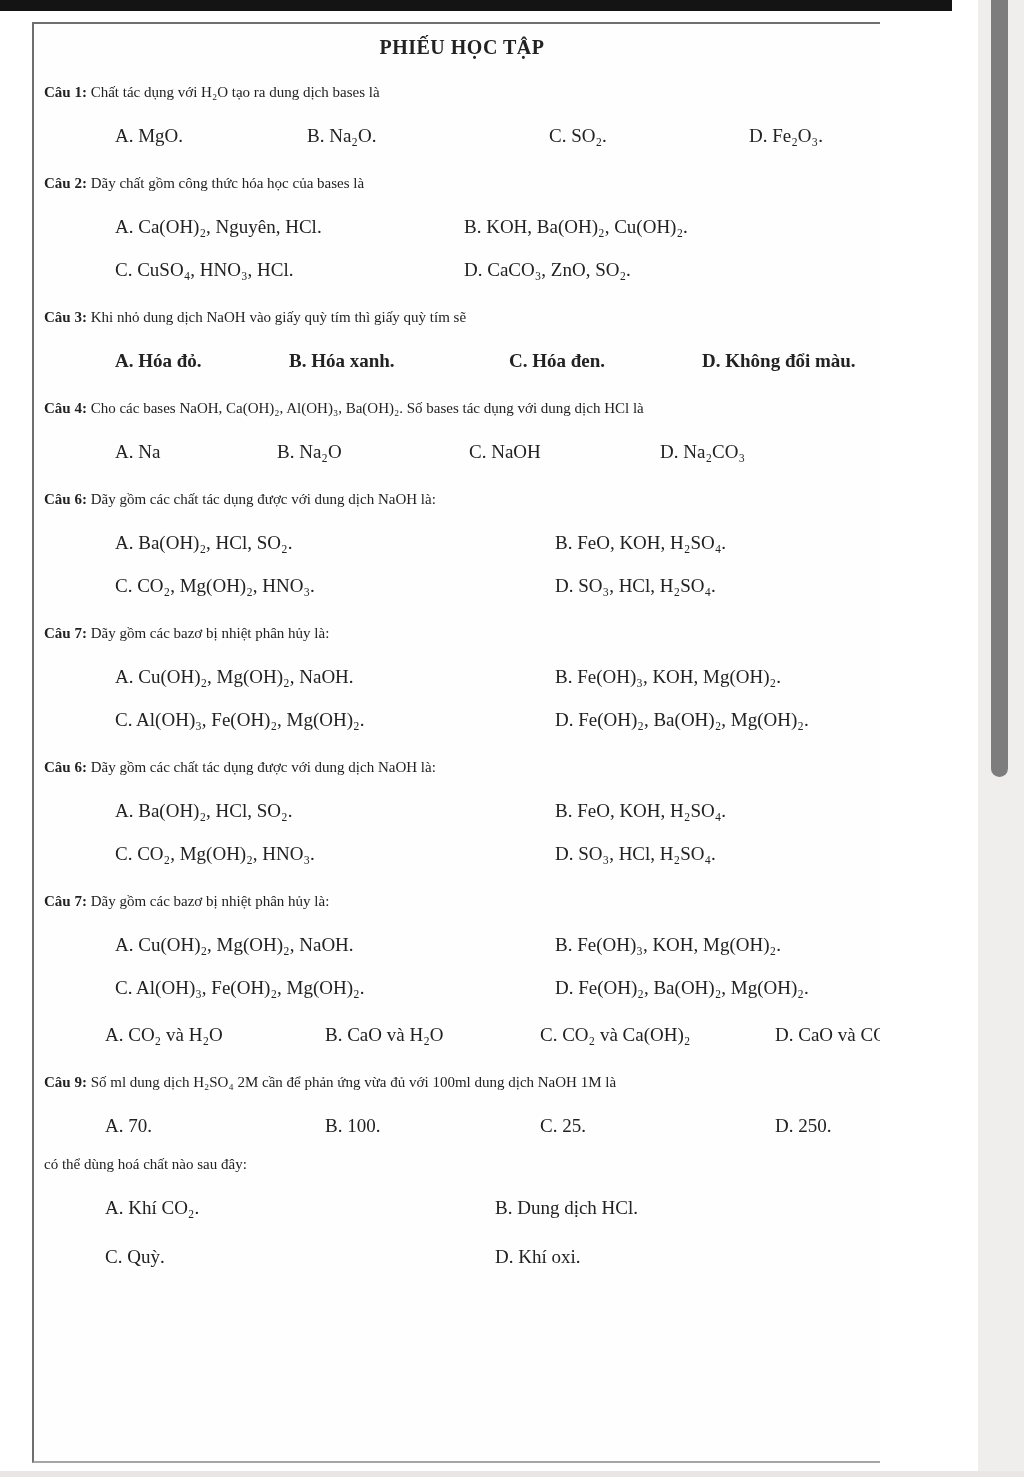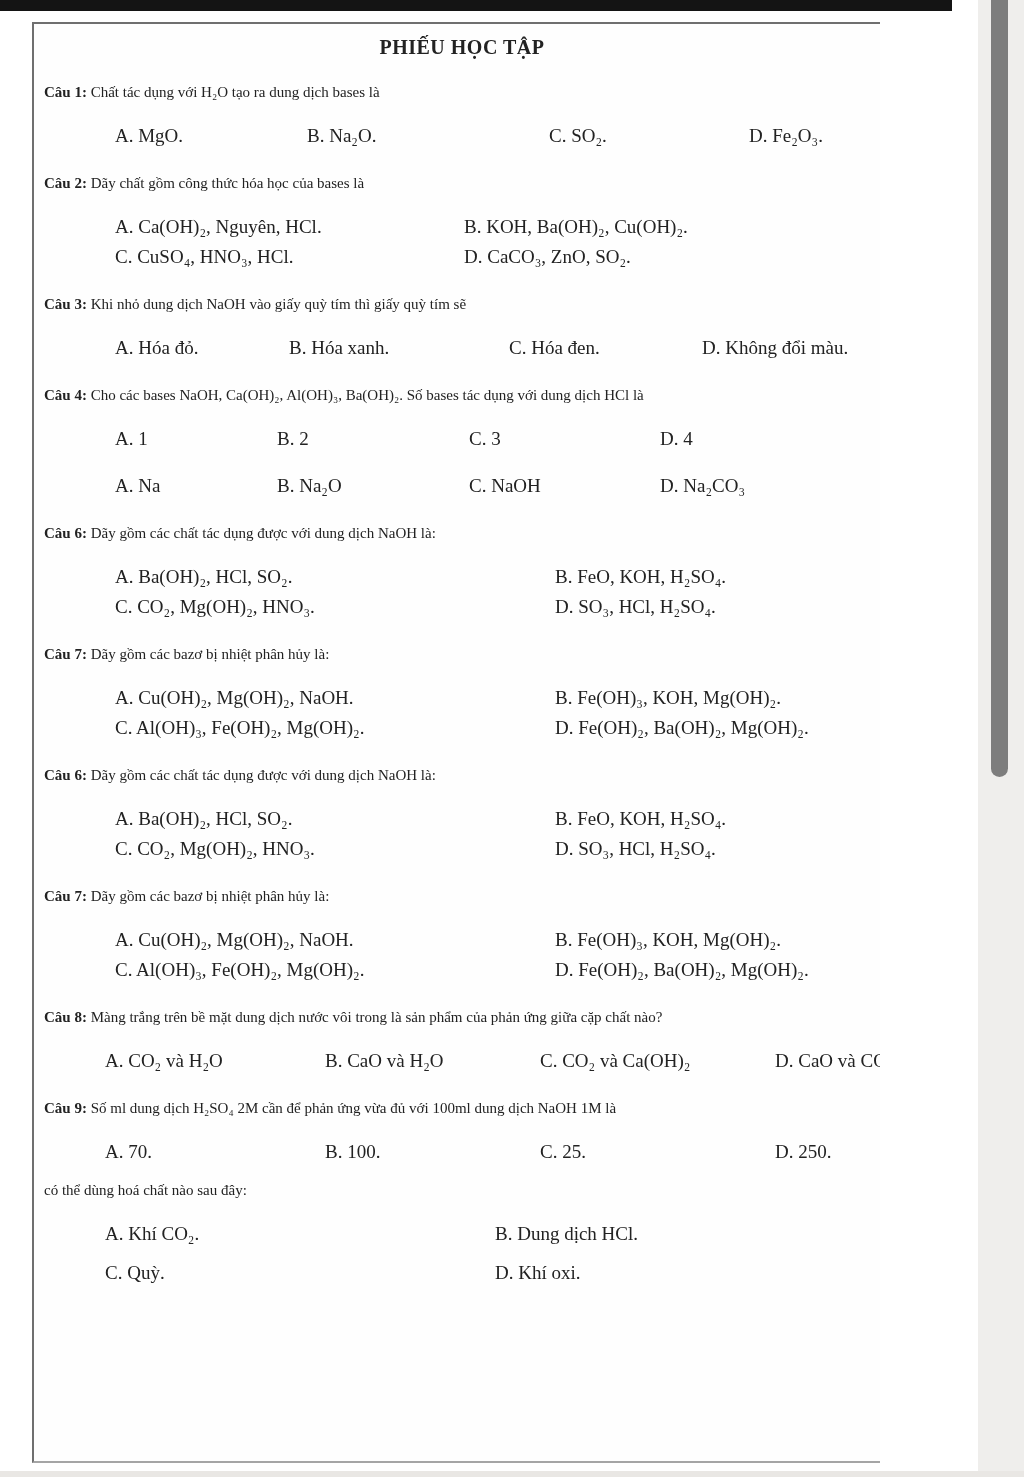--- a/index.html
+++ b/index.html
@@ -53,36 +53,37 @@
   .question { margin: 0; }
   .stem {
     margin: 0 0 14px 0;
     font-size: 15px; line-height: 30px;
     white-space: nowrap; overflow: hidden;
   }
   .stem2 { margin-top: -9px; }
   .qlabel { font-weight: bold; }
   .options {
     display: grid;
+    row-gap: 13px;
     padding-left: 71px;
     margin: 0 0 17px 0;
     font-size: 19px; line-height: 30px;
   }
   .option { white-space: nowrap; overflow: hidden; }
   
   .cols-a  { grid-template-columns: 192px 242px 200px 1fr; }
-  .cols-b  { grid-template-columns: 174px 220px 193px 1fr; }
+  .cols-b  { grid-template-columns: 174px 220px 193px 1fr; font-weight: bold; }
   .cols-c  { grid-template-columns: 162px 192px 191px 1fr; }
   .cols-d  { grid-template-columns: 220px 215px 235px 1fr; }
   
   .cols-2a { grid-template-columns: 349px 1fr; }
   .cols-2b { grid-template-columns: 440px 1fr; }
   .cols-2c { grid-template-columns: 390px 1fr; }
   .pad-sm  { padding-left: 61px; }
-  .gap-lg  { row-gap: 9px; }
+  .gap-lg  { row-gap: 19px; }
 </style>
 </head>
 <body>
 
 <div class="topbar"></div>
 <div class="right-strip"></div>
 <div class="bottom-strip"></div>
 <div class="scrollbar-thumb"></div>
 
 <div class="sheet">
@@ -117,26 +118,20 @@
           <span class="option">A. Hóa đỏ.</span>
           <span class="option">B. Hóa xanh.</span>
           <span class="option">C. Hóa đen.</span>
           <span class="option">D. Không đổi màu.</span>
         </div>
   </div>
 
   <div class="question">
     <p class="stem"><span class="qlabel">Câu 4:</span><span class="qtext"> Cho các bases NaOH, Ca(OH)₂, Al(OH)₃, Ba(OH)₂. Số bases tác dụng với dung dịch HCl là</span></p>
 
-    <div class="options cols-c">
-          <span class="option">A. 1</span>
-          <span class="option">B. 2</span>
-          <span class="option">C. 3</span>
-          <span class="option">D. 4</span>
-        </div>
   </div>
 
   <div class="question">
 
     <div class="options cols-c">
           <span class="option">A. Na</span>
           <span class="option">B. Na₂O</span>
           <span class="option">C. NaOH</span>
           <span class="option">D. Na₂CO₃</span>
         </div>
@@ -180,21 +175,20 @@
 
     <div class="options cols-2b">
           <span class="option">A. Cu(OH)₂, Mg(OH)₂, NaOH.</span>
           <span class="option">B. Fe(OH)₃, KOH,  Mg(OH)₂.</span>
           <span class="option">C. Al(OH)₃, Fe(OH)₂, Mg(OH)₂.</span>
           <span class="option">D. Fe(OH)₂, Ba(OH)₂, Mg(OH)₂.</span>
         </div>
   </div>
 
   <div class="question">
-    <p class="stem"><span class="qlabel">Câu 8:</span><span class="qtext"> Màng trắng trên bề mặt dung dịch nước vôi trong là sản phẩm của phản ứng giữa cặp chất nào?</span></p>
 
     <div class="options cols-d pad-sm">
           <span class="option">A. CO₂ và H₂O</span>
           <span class="option">B. CaO và H₂O</span>
           <span class="option">C. CO₂ và Ca(OH)₂</span>
           <span class="option">D. CaO và CO₂</span>
         </div>
   </div>
 
   <div class="question">

